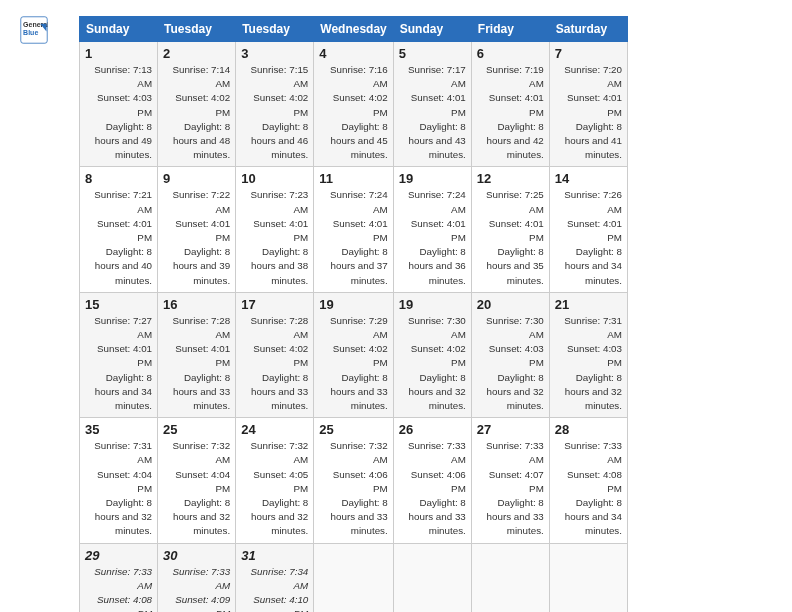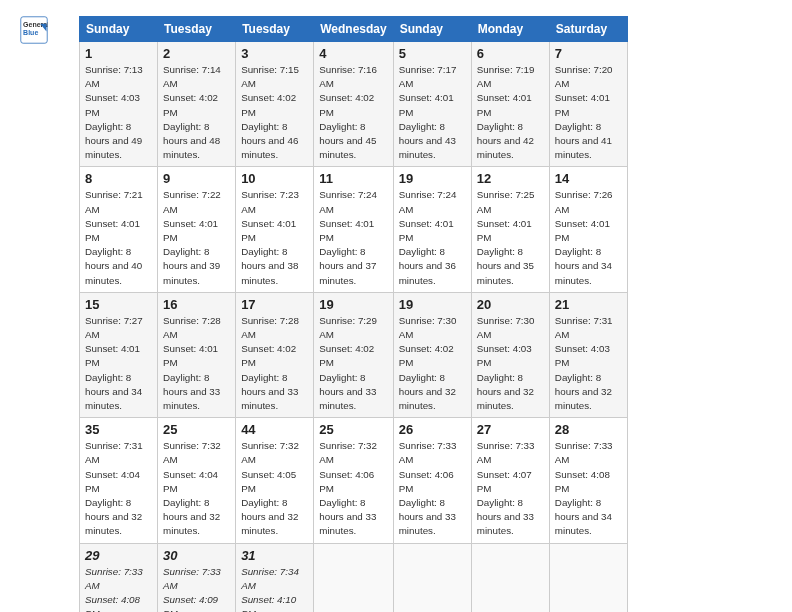--- a/index.html
+++ b/index.html
@@ -79,20 +79,21 @@
       font-size: 13px;
       font-weight: bold;
       color: #222;
       display: block;
       margin-bottom: 2px;
     }
     .day-info {
       font-size: 9.8px;
       color: #333;
       line-height: 1.45;
+      text-align: right;
     }
     .empty-cell {
       background: #f9f9f9 !important;
     }
     .last-row td {
       height: 80px;
       font-style: italic;
     }
   </style>
 </head>
@@ -115,21 +116,21 @@
   </div>
 
   <table class="calendar">
     <thead>
       <tr>
       <th>Sunday</th>
           <th>Tuesday</th>
           <th>Tuesday</th>
           <th>Wednesday</th>
           <th>Sunday</th>
-          <th>Monday</th>
+          <th>Friday</th>
           <th>Saturday</th>
         </tr>
     </thead>
     <tbody id="calendar-body">
     <tr>
           <td>
             <span class="day-num">1</span>
             <div class="day-info">Sunrise: 7:13 AM<br>Sunset: 4:03 PM<br>Daylight: 8 hours and 49 minutes.</div>
           </td>
           <td>
@@ -220,21 +221,21 @@
         <tr>
           <td>
             <span class="day-num">35</span>
             <div class="day-info">Sunrise: 7:31 AM<br>Sunset: 4:04 PM<br>Daylight: 8 hours and 32 minutes.</div>
           </td>
           <td>
             <span class="day-num">25</span>
             <div class="day-info">Sunrise: 7:32 AM<br>Sunset: 4:04 PM<br>Daylight: 8 hours and 32 minutes.</div>
           </td>
           <td>
-            <span class="day-num">44</span>
+            <span class="day-num">24</span>
             <div class="day-info">Sunrise: 7:32 AM<br>Sunset: 4:05 PM<br>Daylight: 8 hours and 32 minutes.</div>
           </td>
           <td>
             <span class="day-num">25</span>
             <div class="day-info">Sunrise: 7:32 AM<br>Sunset: 4:06 PM<br>Daylight: 8 hours and 33 minutes.</div>
           </td>
           <td>
             <span class="day-num">26</span>
             <div class="day-info">Sunrise: 7:33 AM<br>Sunset: 4:06 PM<br>Daylight: 8 hours and 33 minutes.</div>
           </td>

